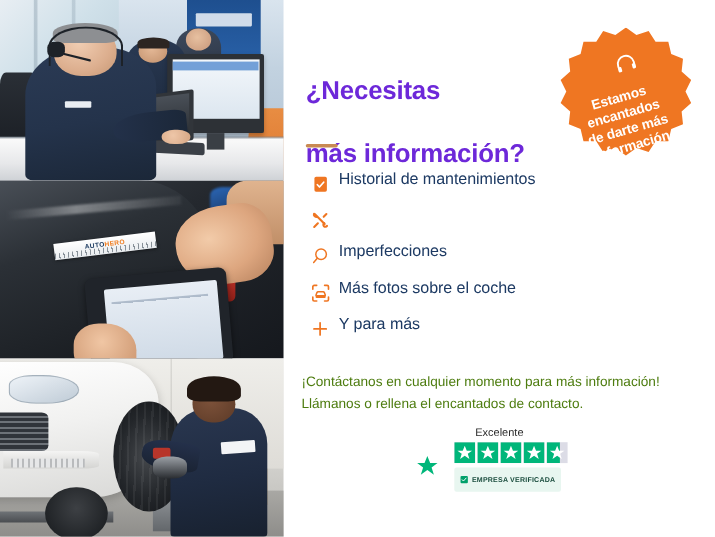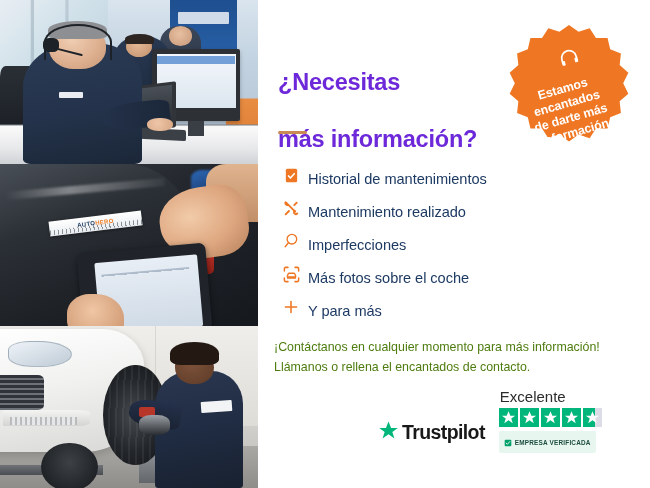--- a/index.html
+++ b/index.html
@@ -445,21 +445,21 @@
 
   
   .features {
     position: absolute;
     left: 16px;
     top: 155px;
     width: 350px;
   }
   .feature {
     display: flex;
-    align-items: flex-end;
+    align-items: flex-start;
     height: 32px;
     margin-bottom: 1px;
   }
   .feature-icon {
     width: 34px;
     min-width: 34px;
     height: 24px;
     display: flex;
     align-items: center;
     justify-content: center;
@@ -499,24 +499,24 @@
     padding-bottom: 8px;
   }
   .tp-logo-text {
     font-size: 19.5px;
     font-weight: 700;
     color: #191919;
     letter-spacing: -0.6px;
   }
   .tp-rating { display: flex; flex-direction: column; align-items: flex-start; }
   .tp-excelente {
-    font-size: 15px;
+    font-size: 10px;
     color: #2b2b2b;
     margin-bottom: 3px;
-    margin-left: 1px;
+    margin-left: 19px;
   }
   .tp-stars { display: flex; gap: 2px; }
   .tp-star {
     position: relative;
     width: 19px;
     height: 19px;
     background: #dcdce6;
     overflow: hidden;
   }
   .tp-star-fill {
@@ -664,21 +664,20 @@
       <div class="feature">
         <div class="feature-icon">
           <svg viewBox="0 0 24 24" width="19" height="19" fill="none" stroke="#ef7622" stroke-width="2.4" stroke-linecap="round" stroke-linejoin="round">
             <path d="M5.2 4.6l11.4 11.4"></path>
             <path d="M18.6 4.6l-3.1 3.1"></path>
             <path d="M19.3 18.2a2.3 2.3 0 1 1-3.2-3.2"></path>
             <path d="M4.6 19.4l4.2-4.2"></path>
             <path d="M4.4 4.2a2.6 2.6 0 0 0 3.2 3.4"></path>
           </svg>
         </div>
-        <div class="feature-label">Mantenimiento realizado</div>
       </div>
 
       <div class="feature">
         <div class="feature-icon">
           <svg viewBox="0 0 24 24" width="18" height="18" fill="none" stroke="#ef7622" stroke-width="1.8" stroke-linecap="round">
             <circle cx="13.2" cy="9.6" r="6.4"></circle>
             <path d="M8.6 14.4l-4.4 5.2"></path>
           </svg>
         </div>
         <div class="feature-label">Imperfecciones</div>
@@ -716,21 +715,20 @@
     </p>
 
     <div class="tp">
 
       <div class="tp-logo">
         <span>
           <svg viewBox="0 0 24 24" width="21" height="21">
             <path d="M12 1.8l2.95 7.35H22.6l-6.2 4.6 2.4 7.45L12 16.4l-6.8 4.8 2.4-7.45-6.2-4.6h7.65z" fill="#00b67a"></path>
           </svg>
         </span>
-        <span class="tp-logo-text">Trustpilot</span>
       </div>
 
       <div class="tp-rating">
         <div class="tp-excelente">Excelente</div>
         <div class="tp-stars">
           <div class="tp-star">
               <div class="tp-star-fill" style="width:100%"></div>
               <svg viewBox="0 0 24 24" width="15" height="15">
                 <path d="M12 1.8l2.95 7.35H22.6l-6.2 4.6 2.4 7.45L12 16.4l-6.8 4.8 2.4-7.45-6.2-4.6h7.65z" fill="#ffffff"></path>
               </svg>

